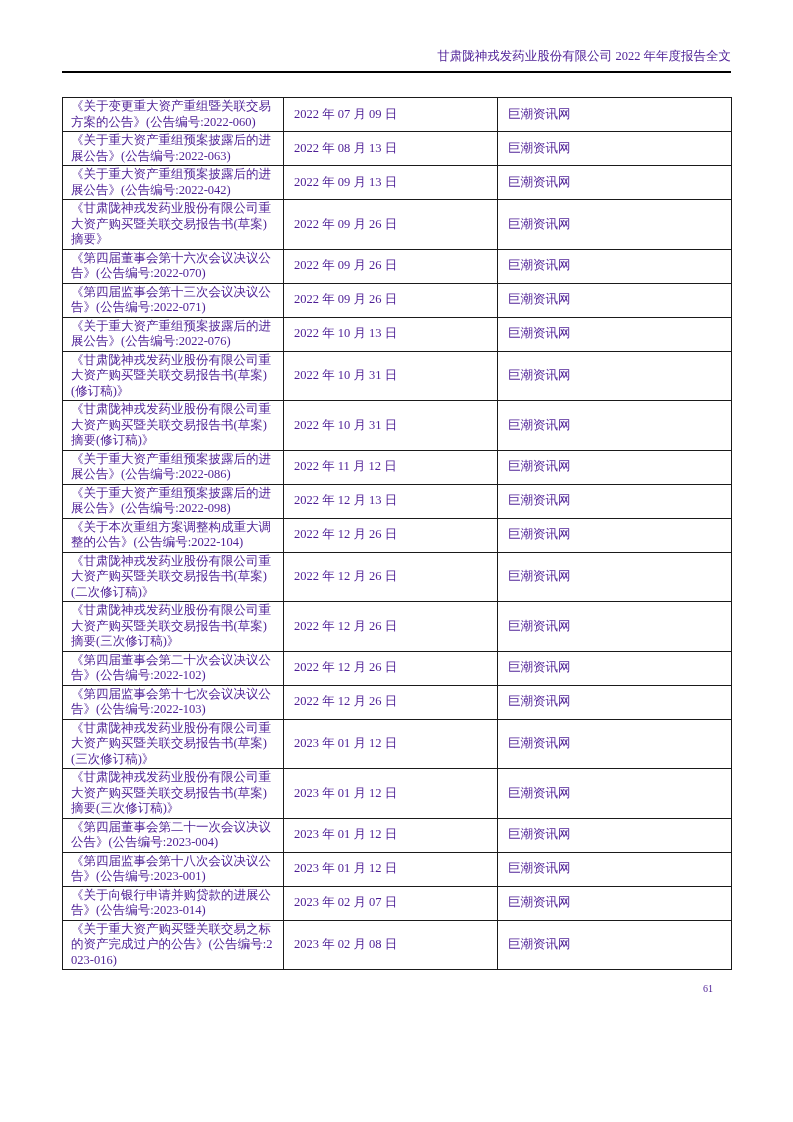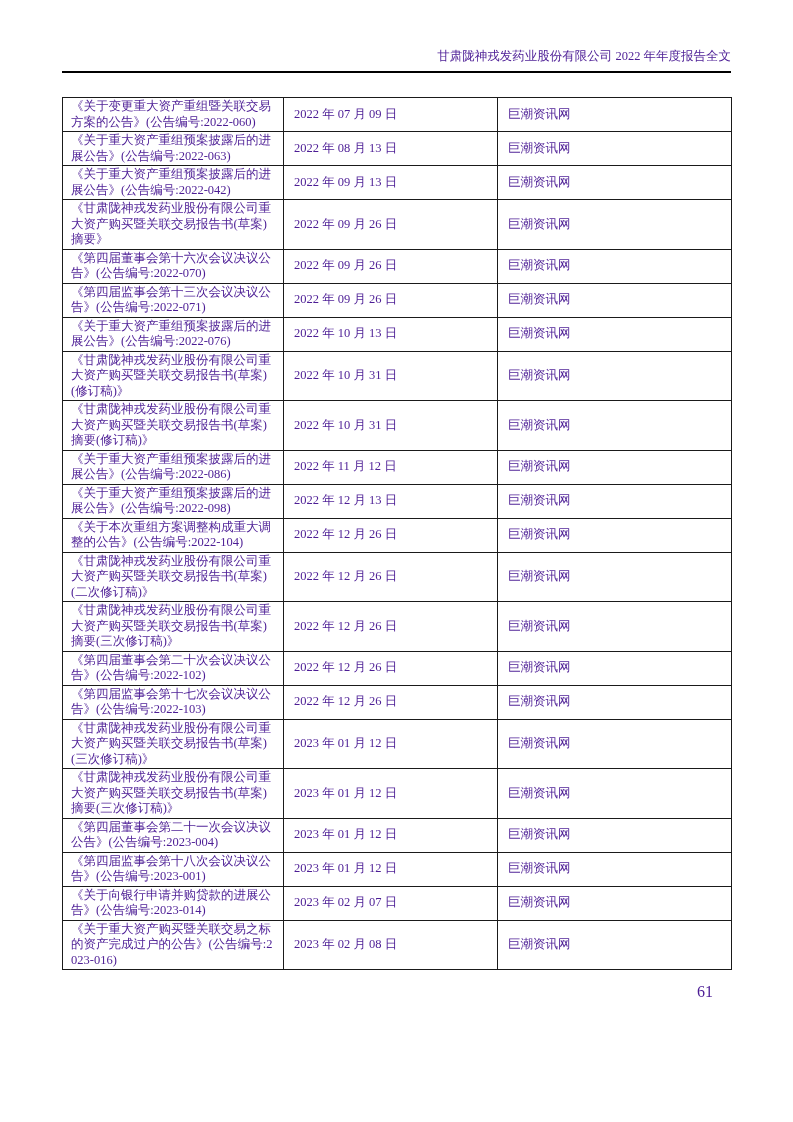--- a/index.html
+++ b/index.html
@@ -41,21 +41,21 @@
     word-break: break-all;
   }
   table.announcements td.cell-date,
   table.announcements td.cell-site {
     padding-left: 10px;
     word-break: keep-all;
   }
   .footer {
     text-align: right;
     padding: 13px 18px 0 0;
-    font-size: 16px;
+    font-size: 10px;
   }
 </style>
 </head>
 <body>
 
 <div class="page">
   <div class="header">
     <span>甘肃陇神戎发药业股份有限公司 2022 年年度报告全文</span>
   </div>
 

